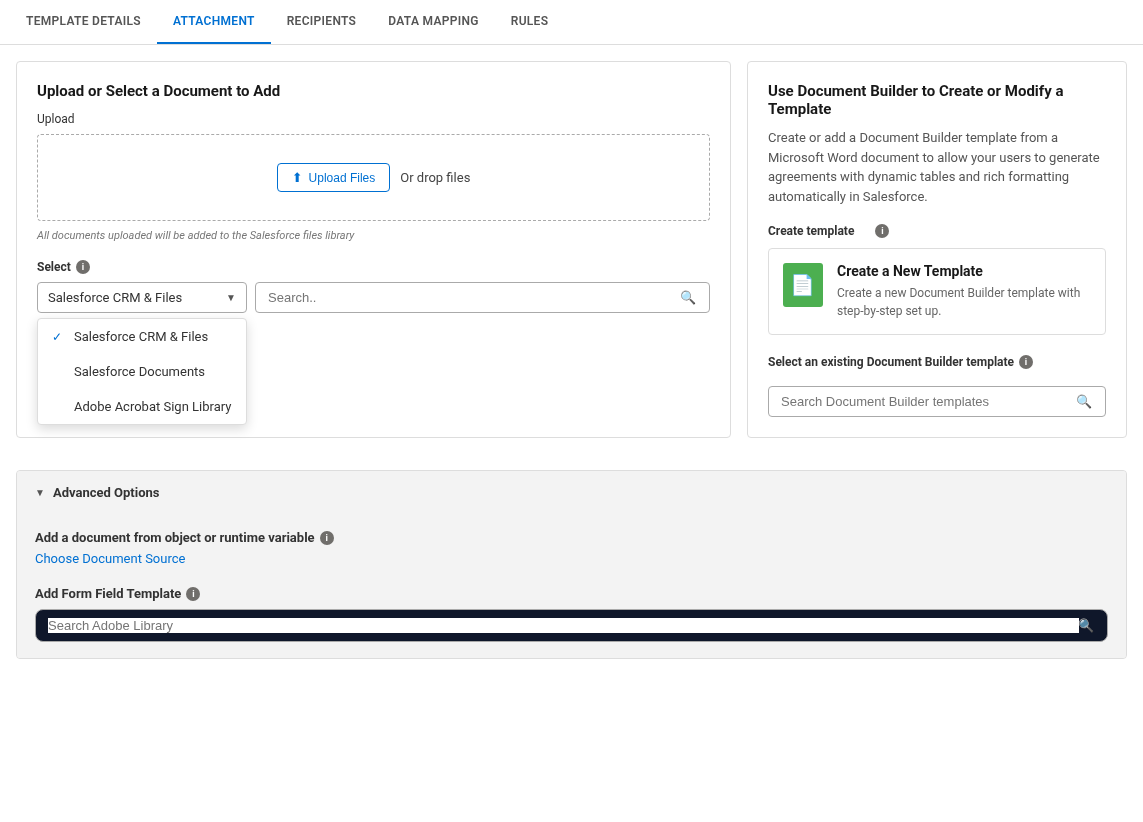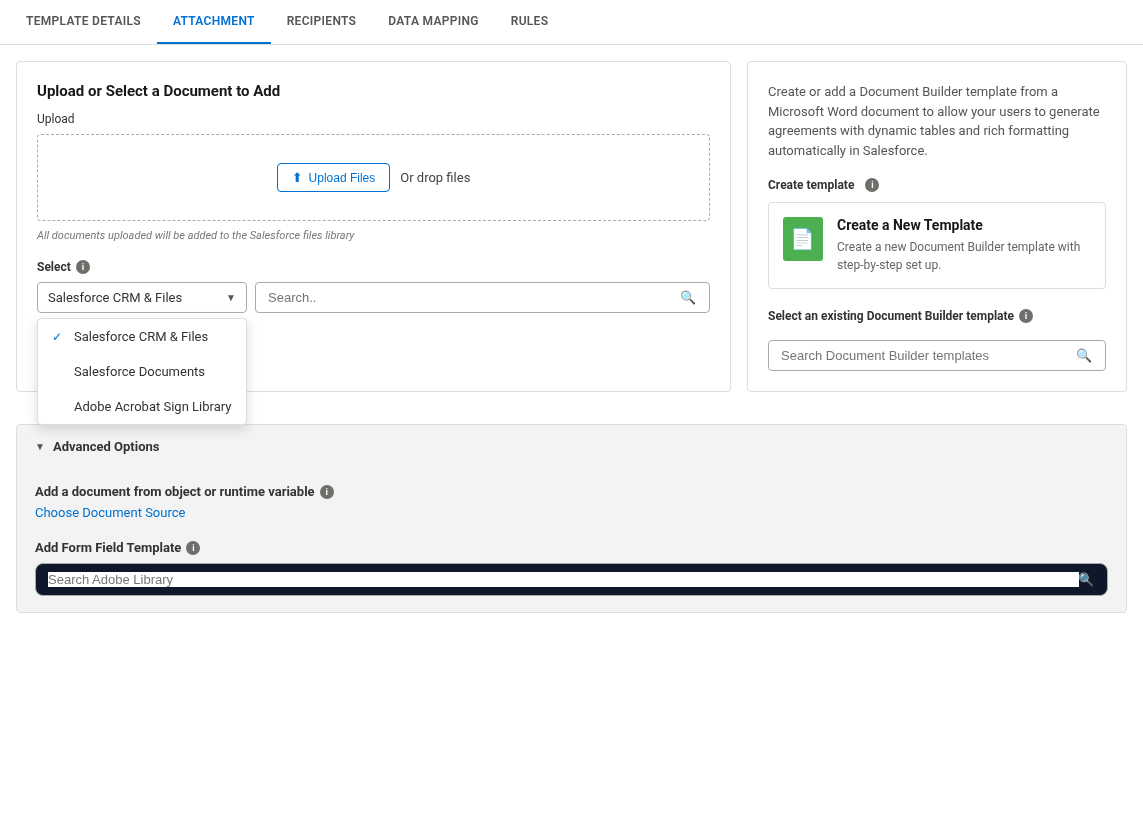--- a/index.html
+++ b/index.html
@@ -226,21 +226,21 @@
       margin-bottom: 18px;
       line-height: 1.5;
     }
     .create-template-label {
       font-size: 12px;
       font-weight: 700;
       margin-bottom: 10px;
       color: #333;
       display: flex;
       align-items: center;
-      gap: 11px;
+      gap: 21px;
     }
     .template-card {
       border: 1px solid #ddd;
       border-radius: 4px;
       padding: 14px;
       display: flex;
       align-items: flex-start;
       gap: 14px;
       margin-bottom: 20px;
       cursor: pointer;
@@ -420,20 +420,21 @@
 
         <div class="search-box">
           <input type="text" placeholder="Search.." style="">
           <span class="search-icon">🔍</span>
         </div>
       </div>
 
     </div>
 
     <div class="right-panel">
+      <div class="right-title">Use Document Builder to Create or Modify a Template</div>
       <div class="right-desc">Create or add a Document Builder template from a Microsoft Word document to allow your users to generate agreements with dynamic tables and rich formatting automatically in Salesforce.</div>
 
       <div class="create-template-label">
         <span>Create template</span>
         <span class="info-icon">i</span>
       </div>
 
       <div class="template-card">
         <div class="doc-icon">
           <span class="doc-icon-inner">📄</span>

